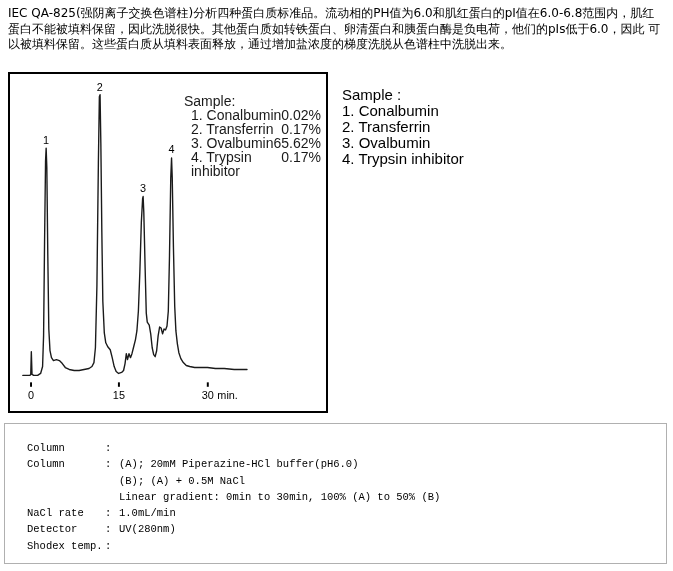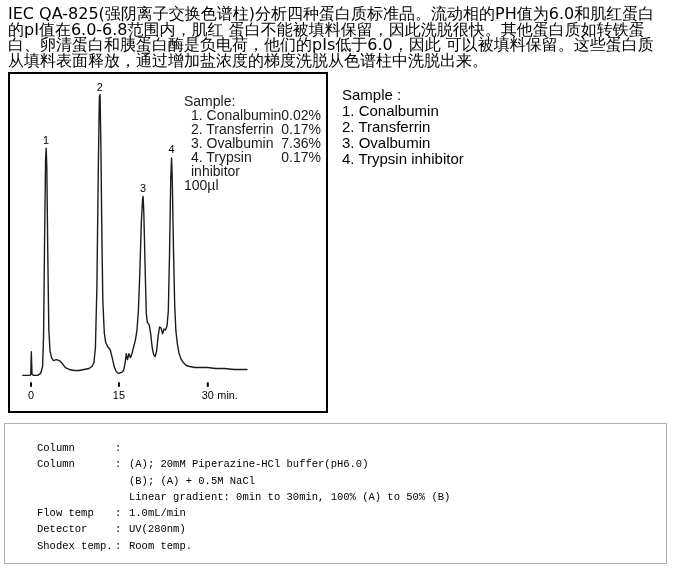--- a/index.html
+++ b/index.html
@@ -1,30 +1,30 @@
 <!DOCTYPE html>
 <html><head>
 <meta charset="utf-8">
 <style>
   html,body{margin:0;padding:0;background:#fff;}
   .page{position:relative;width:673px;height:571px;background:#fff;color:#000;
         font-family:"Liberation Sans",sans-serif;overflow:hidden;}
   .intro{position:absolute;left:8px;top:6px;width:660px;margin:0;
-         font-family:"DejaVu Sans",sans-serif;font-size:16px;line-height:15.6px;}
+         font-family:"DejaVu Sans",sans-serif;font-size:12px;line-height:15.6px;}
   .chart-box{position:absolute;left:8px;top:72px;width:320px;height:341px;
              border:2px solid #000;box-sizing:border-box;background:#fff;}
   .chart-box svg{display:block;}
   .legend{position:absolute;left:174px;top:20px;width:137px;
           font-size:14px;line-height:14px;color:#1a1a1a;}
   .legend-row{display:flex;justify-content:space-between;padding-left:7px;}
   .legend-volume{padding-left:0;}
   .sample-panel{position:absolute;left:342px;top:87px;font-size:15px;line-height:16px;}
   .conditions-box{position:absolute;left:4px;top:423px;width:663px;height:141px;
                   border:1px solid #b0b0b0;box-sizing:border-box;background:#fff;
-                  padding:16px 0 0 32px;
+                  padding:16px 0 0 22px;
                   font-family:"Liberation Mono","DejaVu Sans Mono",monospace;font-size:10.5px;}
   .cond-row{display:grid;grid-template-columns:78px 14px auto;line-height:16.3px;white-space:pre;}
 </style>
 </head>
 <body>
 
 <div class="page">
 
   <p class="intro">IEC QA-825(强阴离子交换色谱柱)分析四种蛋白质标准品。流动相的PH值为6.0和肌红蛋白的pI值在6.0-6.8范围内，肌红 蛋白不能被填料保留，因此洗脱很快。其他蛋白质如转铁蛋白、卵清蛋白和胰蛋白酶是负电荷，他们的pIs低于6.0，因此 可以被填料保留。这些蛋白质从填料表面释放，通过增加盐浓度的梯度洗脱从色谱柱中洗脱出来。</p>
 
@@ -49,46 +49,45 @@
           <div class="legend-row">
             <span>1. Conalbumin</span>
             <span>0.02%</span>
           </div>
           <div class="legend-row">
             <span>2. Transferrin</span>
             <span>0.17%</span>
           </div>
           <div class="legend-row">
             <span>3. Ovalbumin</span>
-            <span>7.36%</span>
+            <span>65.62%</span>
           </div>
           <div class="legend-row">
             <span>4. Trypsin inhibitor</span>
             <span>0.17%</span>
           </div>
         </div>
-      <div class="legend-volume">100µl</div>
     </div>
   </div>
 
   <div class="sample-panel">
     <div>Sample :</div>
     <div id="sample-items">
         <div>1. Conalbumin</div>
         <div>2. Transferrin</div>
         <div>3. Ovalbumin</div>
         <div>4. Trypsin inhibitor</div>
       </div>
   </div>
 
   <div class="conditions-box">
     <div id="conditions-rows">
         <div class="cond-row"><span>Column</span><span>:</span></div>
         <div class="cond-row"><span>Column</span><span>:</span><span>(A); 20mM Piperazine-HCl buffer(pH6.0)</span></div>
         <div class="cond-row"><span></span><span></span><span>(B); (A) + 0.5M NaCl</span></div>
         <div class="cond-row"><span></span><span></span><span>Linear gradient: 0min to 30min, 100% (A) to 50% (B)</span></div>
-        <div class="cond-row"><span>Flow temp</span><span>:</span><span>1.0mL/min</span></div>
+        <div class="cond-row"><span>NaCl rate</span><span>:</span><span>1.0mL/min</span></div>
         <div class="cond-row"><span>Detector</span><span>:</span><span>UV(280nm)</span></div>
-        <div class="cond-row"><span>Shodex temp.</span><span>:</span><span>Room temp.</span></div>
+        <div class="cond-row"><span>Shodex temp.</span><span>:</span></div>
       </div>
   </div>
 
 </div>
 
 </body></html>

